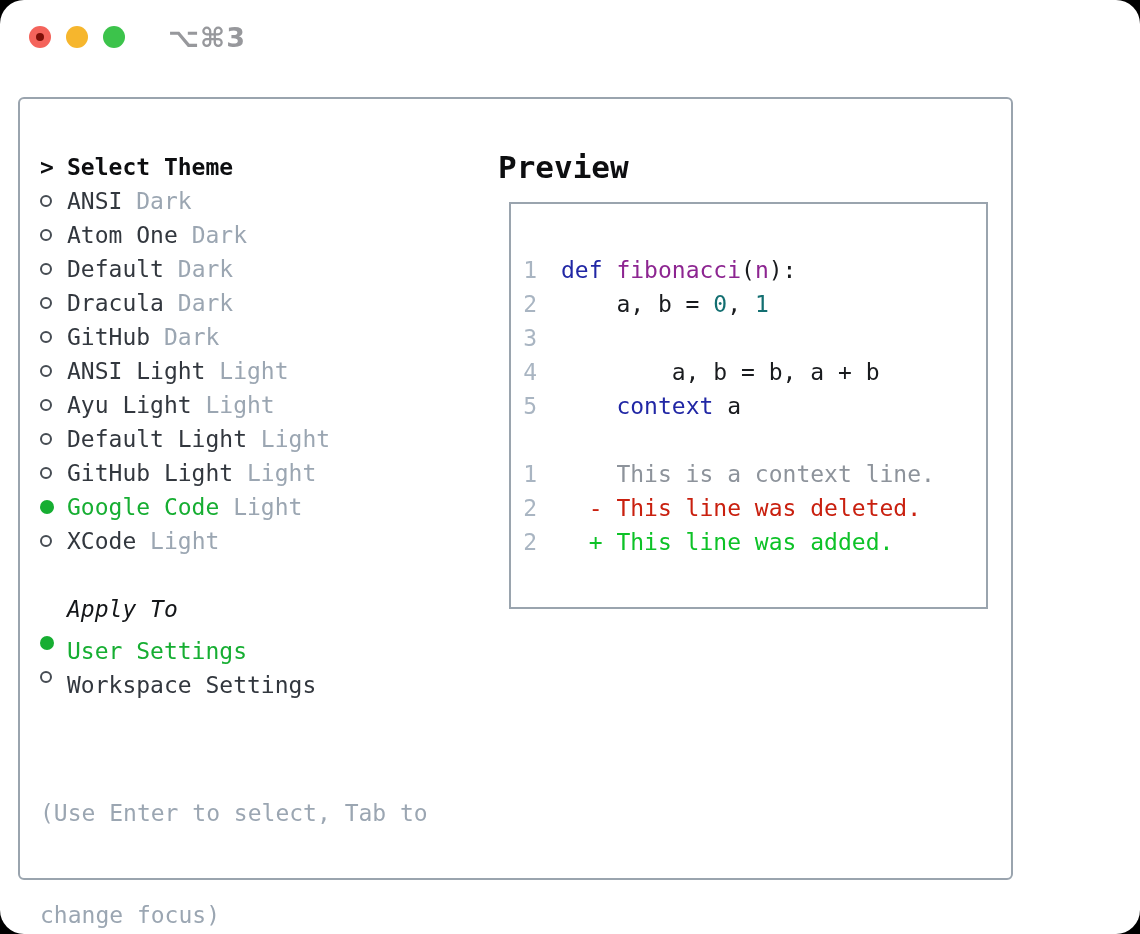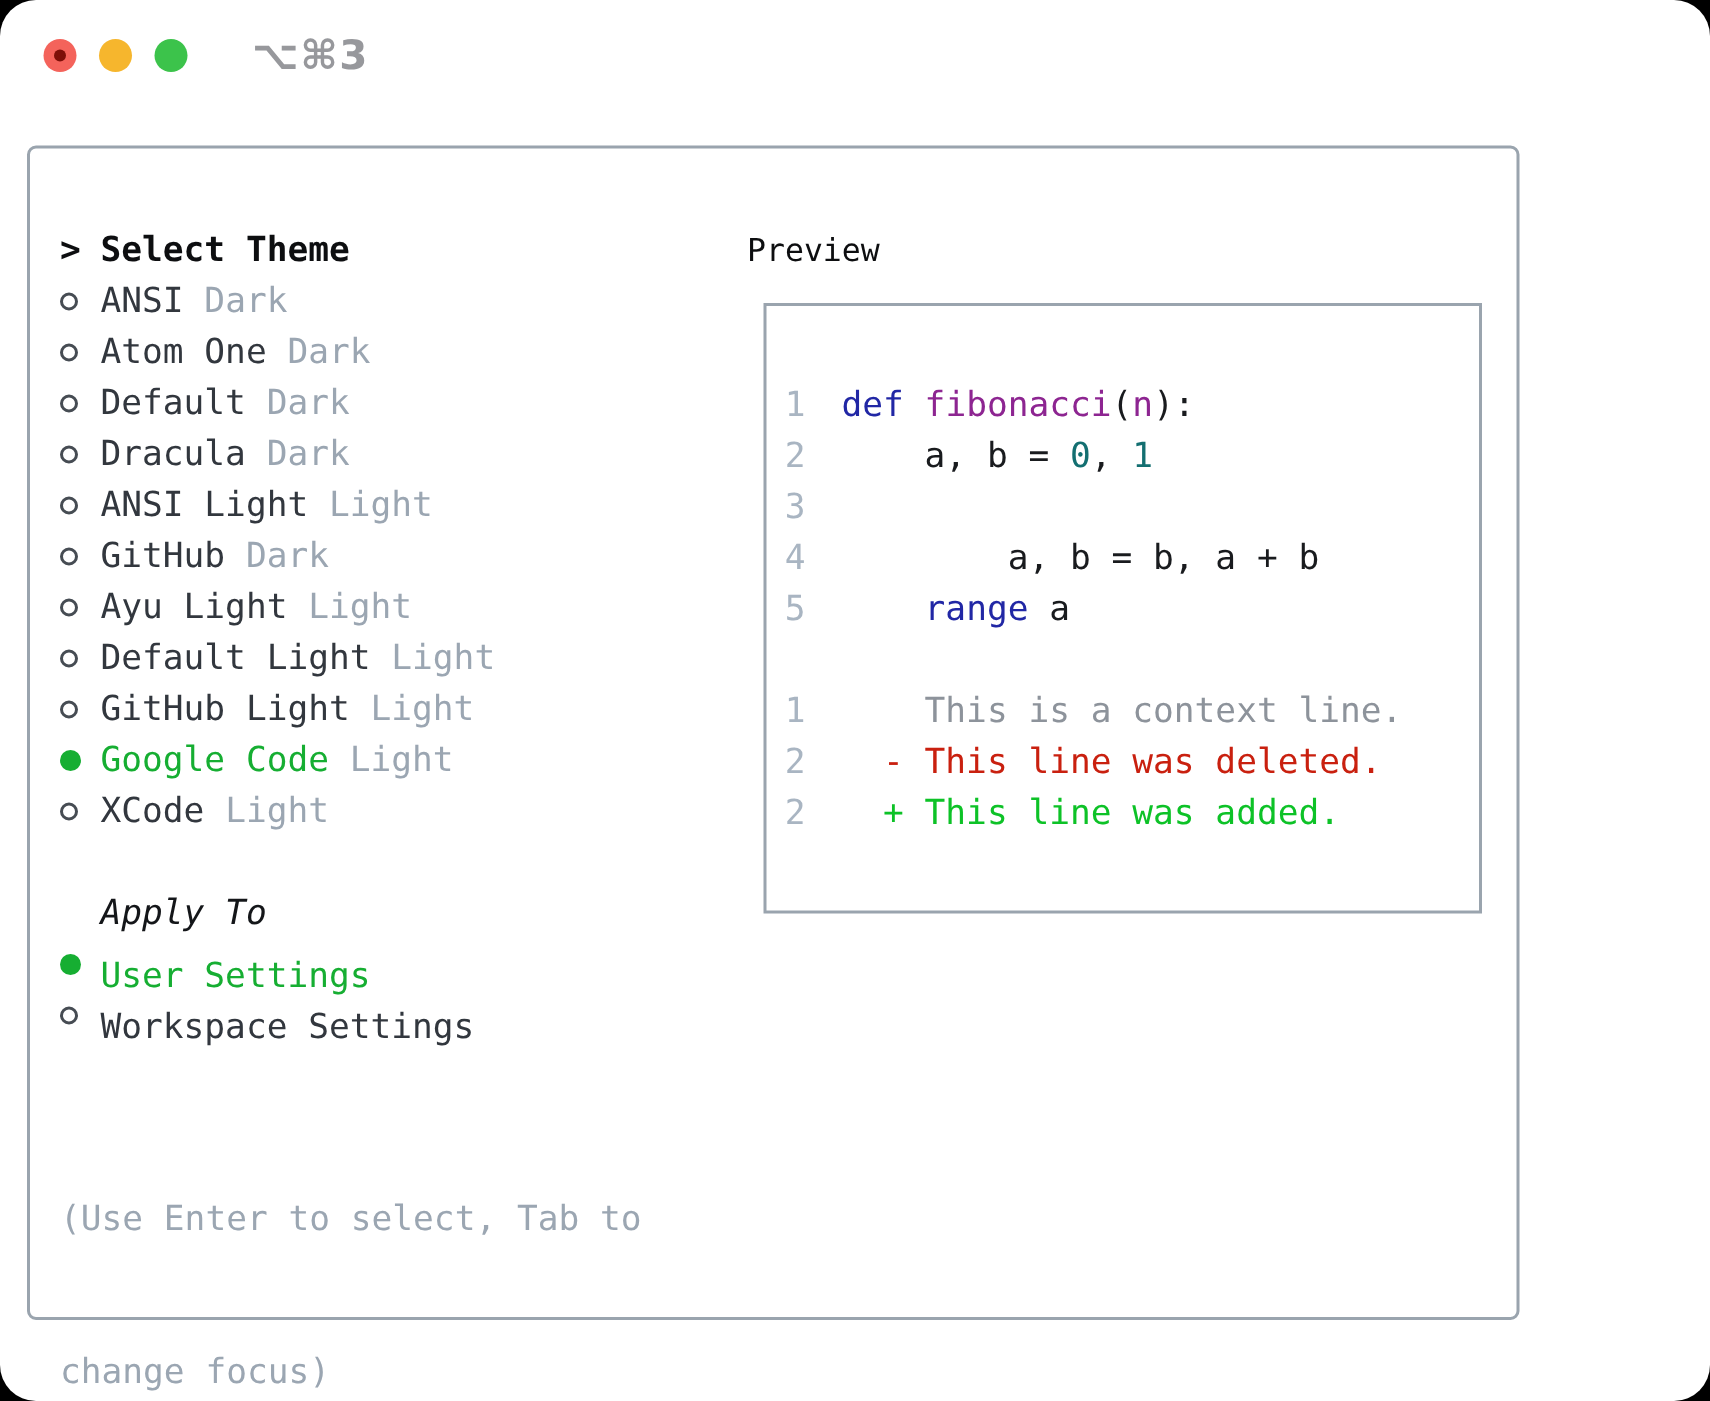--- a/index.html
+++ b/index.html
@@ -43,21 +43,21 @@
   .label,.opt-label{white-space:pre;}
   .item .name{color:var(--text);}
   .item.selected .name{color:var(--green-sel);margin-top:48px;}
   .variant{color:var(--muted);}
   .opt .opt-label{color:var(--text);margin-top:16px;}
   .opt.selected .opt-label{color:var(--green-sel);}
   .help{color:var(--muted);font-size:23px;line-height:34px;white-space:pre;}
 
   
   .preview-heading{position:absolute;left:478px;top:51px;height:34px;line-height:34px;
-                   font-size:21px;font-weight:normal;color:var(--heading);}
+                   font-size:31px;font-weight:bold;color:var(--heading);}
   .preview-box{position:absolute;left:489px;top:103px;width:479px;height:407px;box-sizing:border-box;
                border:2px solid var(--border);padding-top:49px;overflow:hidden;font-size:23px;}
   .code-row{display:flex;height:34px;line-height:34px;white-space:pre;}
   .lineno{width:26px;flex:0 0 26px;text-align:right;color:var(--lineno);}
   .code{margin-left:24px;white-space:pre;color:var(--pln);}
   .tok-kwd{color:var(--kwd);} .tok-typ{color:var(--typ);}
   .tok-lit{color:var(--lit);} .tok-pln{color:var(--pln);}
   .diff-text{margin-left:24px;white-space:pre;}
   .code-row.context .diff-text{color:var(--diff-ctx);}
   .code-row.deleted .diff-text{color:var(--diff-del);}
@@ -102,26 +102,26 @@
     <span class="label"><span class="name">Default</span><span class="variant"> Dark</span></span>
   </div>
 
   <div class="row item">
     <span class="marker"><span class="circle"></span></span>
     <span class="label"><span class="name">Dracula</span><span class="variant"> Dark</span></span>
   </div>
 
   <div class="row item">
     <span class="marker"><span class="circle"></span></span>
+    <span class="label"><span class="name">GitHub</span><span class="variant"> Dark</span></span>
+  </div>
+
+  <div class="row item">
+    <span class="marker"><span class="circle"></span></span>
     <span class="label"><span class="name">ANSI Light</span><span class="variant"> Light</span></span>
-  </div>
-
-  <div class="row item">
-    <span class="marker"><span class="circle"></span></span>
-    <span class="label"><span class="name">GitHub</span><span class="variant"> Dark</span></span>
   </div>
 
   <div class="row item">
     <span class="marker"><span class="circle"></span></span>
     <span class="label"><span class="name">Ayu Light</span><span class="variant"> Light</span></span>
   </div>
 
   <div class="row item">
     <span class="marker"><span class="circle"></span></span>
     <span class="label"><span class="name">Default Light</span><span class="variant"> Light</span></span>
@@ -188,21 +188,21 @@
     <span class="lineno">3</span>
   </div>
 
   <div class="code-row">
     <span class="lineno">4</span>
     <span class="code"><span class="tok-pln">        a, b = b, a + b</span></span>
   </div>
 
   <div class="code-row">
     <span class="lineno">5</span>
-    <span class="code"><span class="tok-pln">    </span><span class="tok-kwd">range</span><span class="tok-pln"> a</span></span>
+    <span class="code"><span class="tok-pln">    </span><span class="tok-kwd">context</span><span class="tok-pln"> a</span></span>
   </div>
 </div>
       <div class="code-row"></div>
       <div id="diff-lines">
   <div class="code-row context">
     <span class="lineno">1</span>
     <span class="diff-text">    This is a context line.</span>
   </div>
 
   <div class="code-row deleted">

